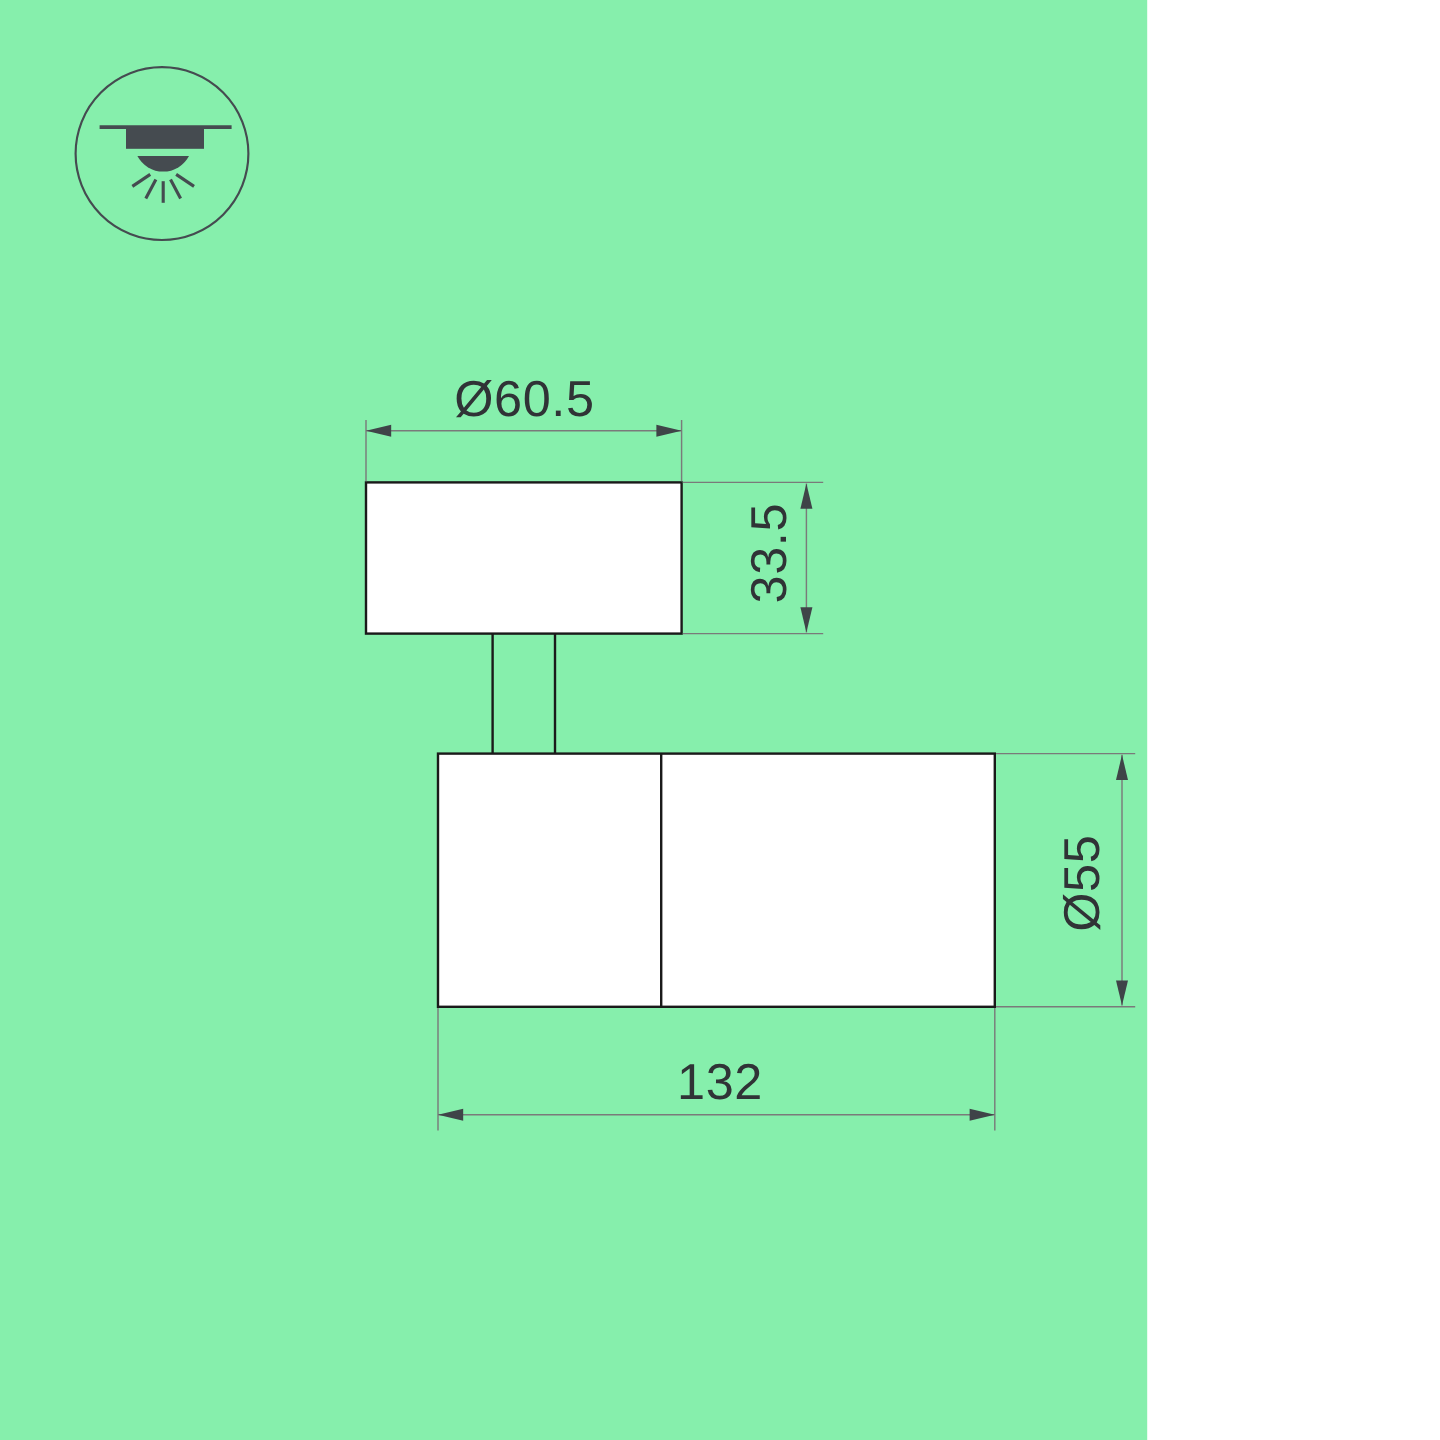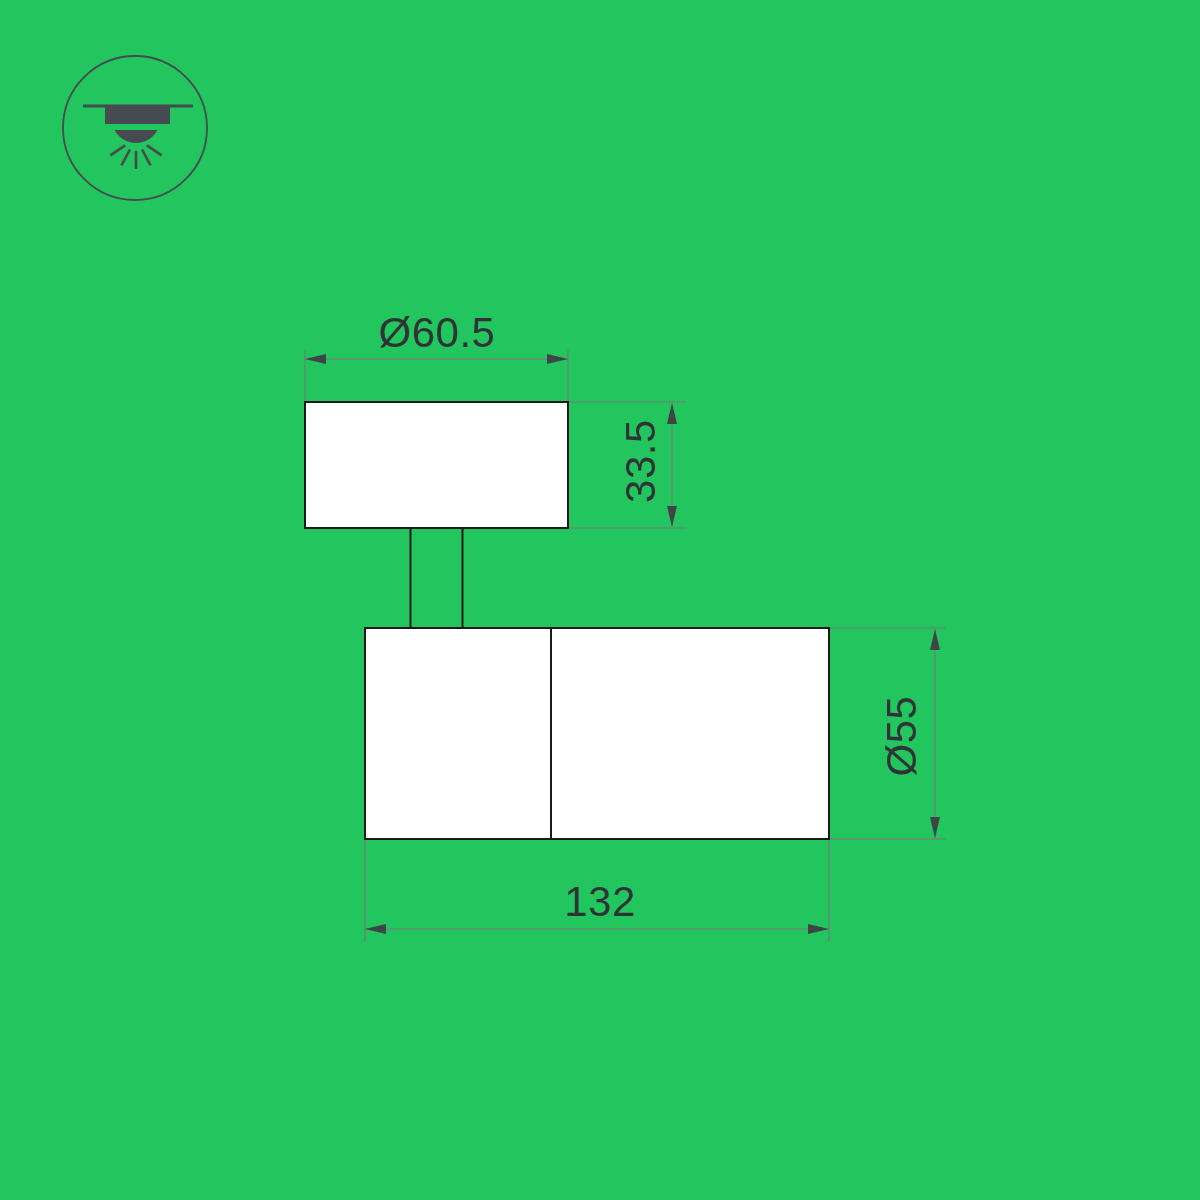--- a/index.html
+++ b/index.html
@@ -5,23 +5,23 @@
   html, body {
     margin: 0;
     padding: 0;
     width: 1200px;
     height: 1200px;
     background: #ffffff;
     overflow: hidden;
   }
   .canvas {
     position: relative;
-    width: 1200px;
+    width: 956px;
     height: 1200px;
-    background: #22c55e;
+    background: #86efac;
   }
   svg { display: block; }
   svg text {
     font-family: "Liberation Sans", "DejaVu Sans", sans-serif;
     font-size: 42px;
     fill: #303336;
     letter-spacing: 0.5px;
   }
   .outline { fill: #ffffff; stroke: #1a1a1a; stroke-width: 2; }
   .outline-line { stroke: #1a1a1a; stroke-width: 2; }

